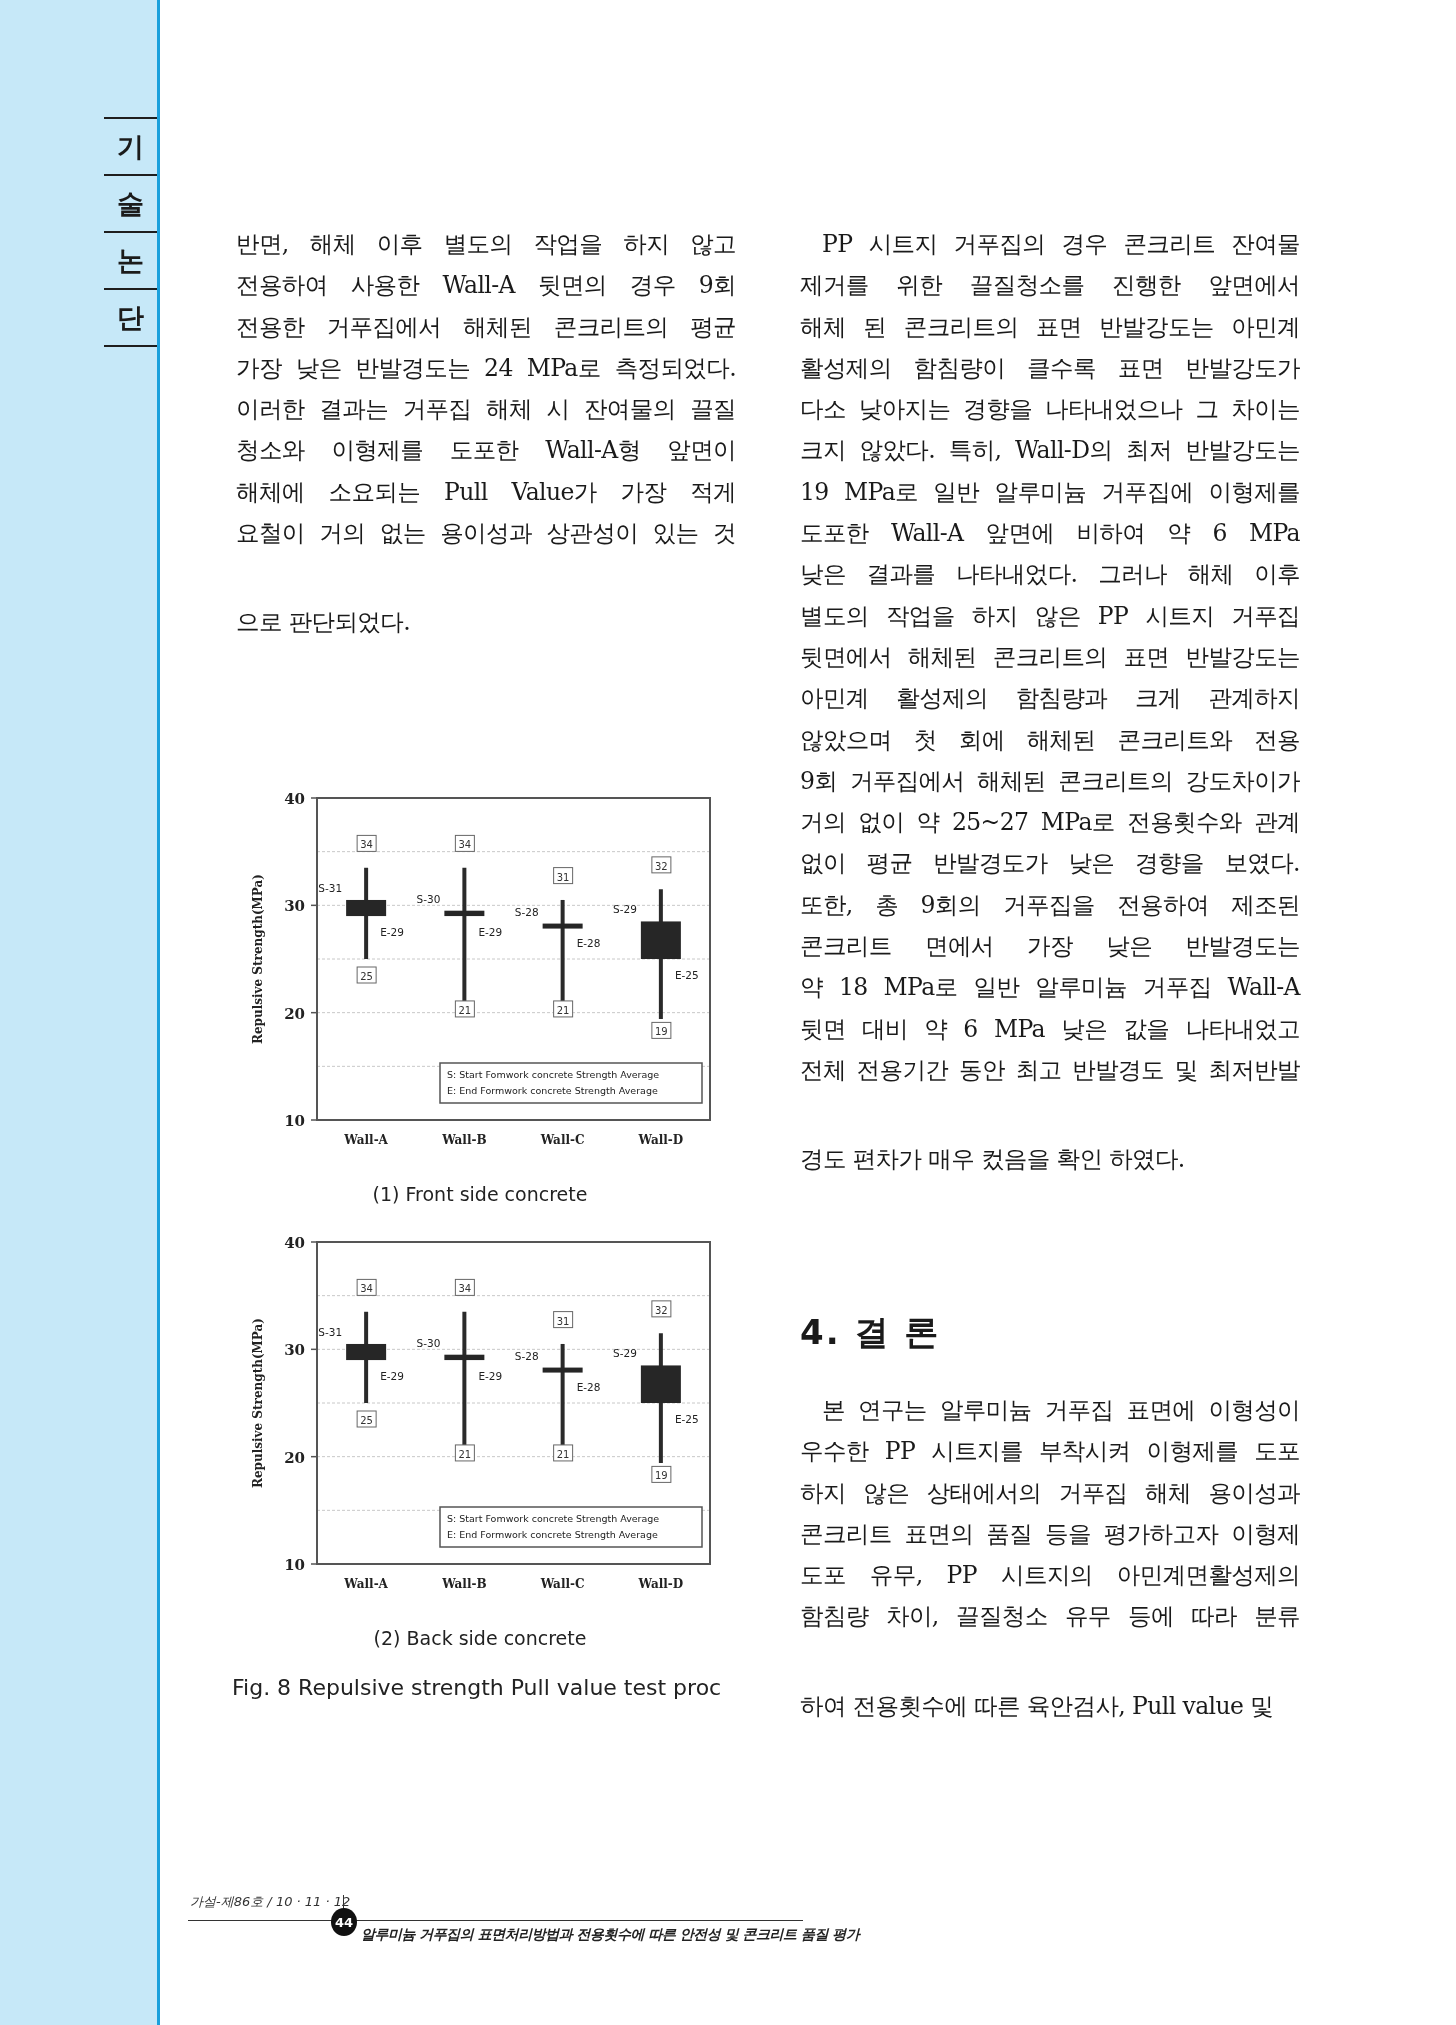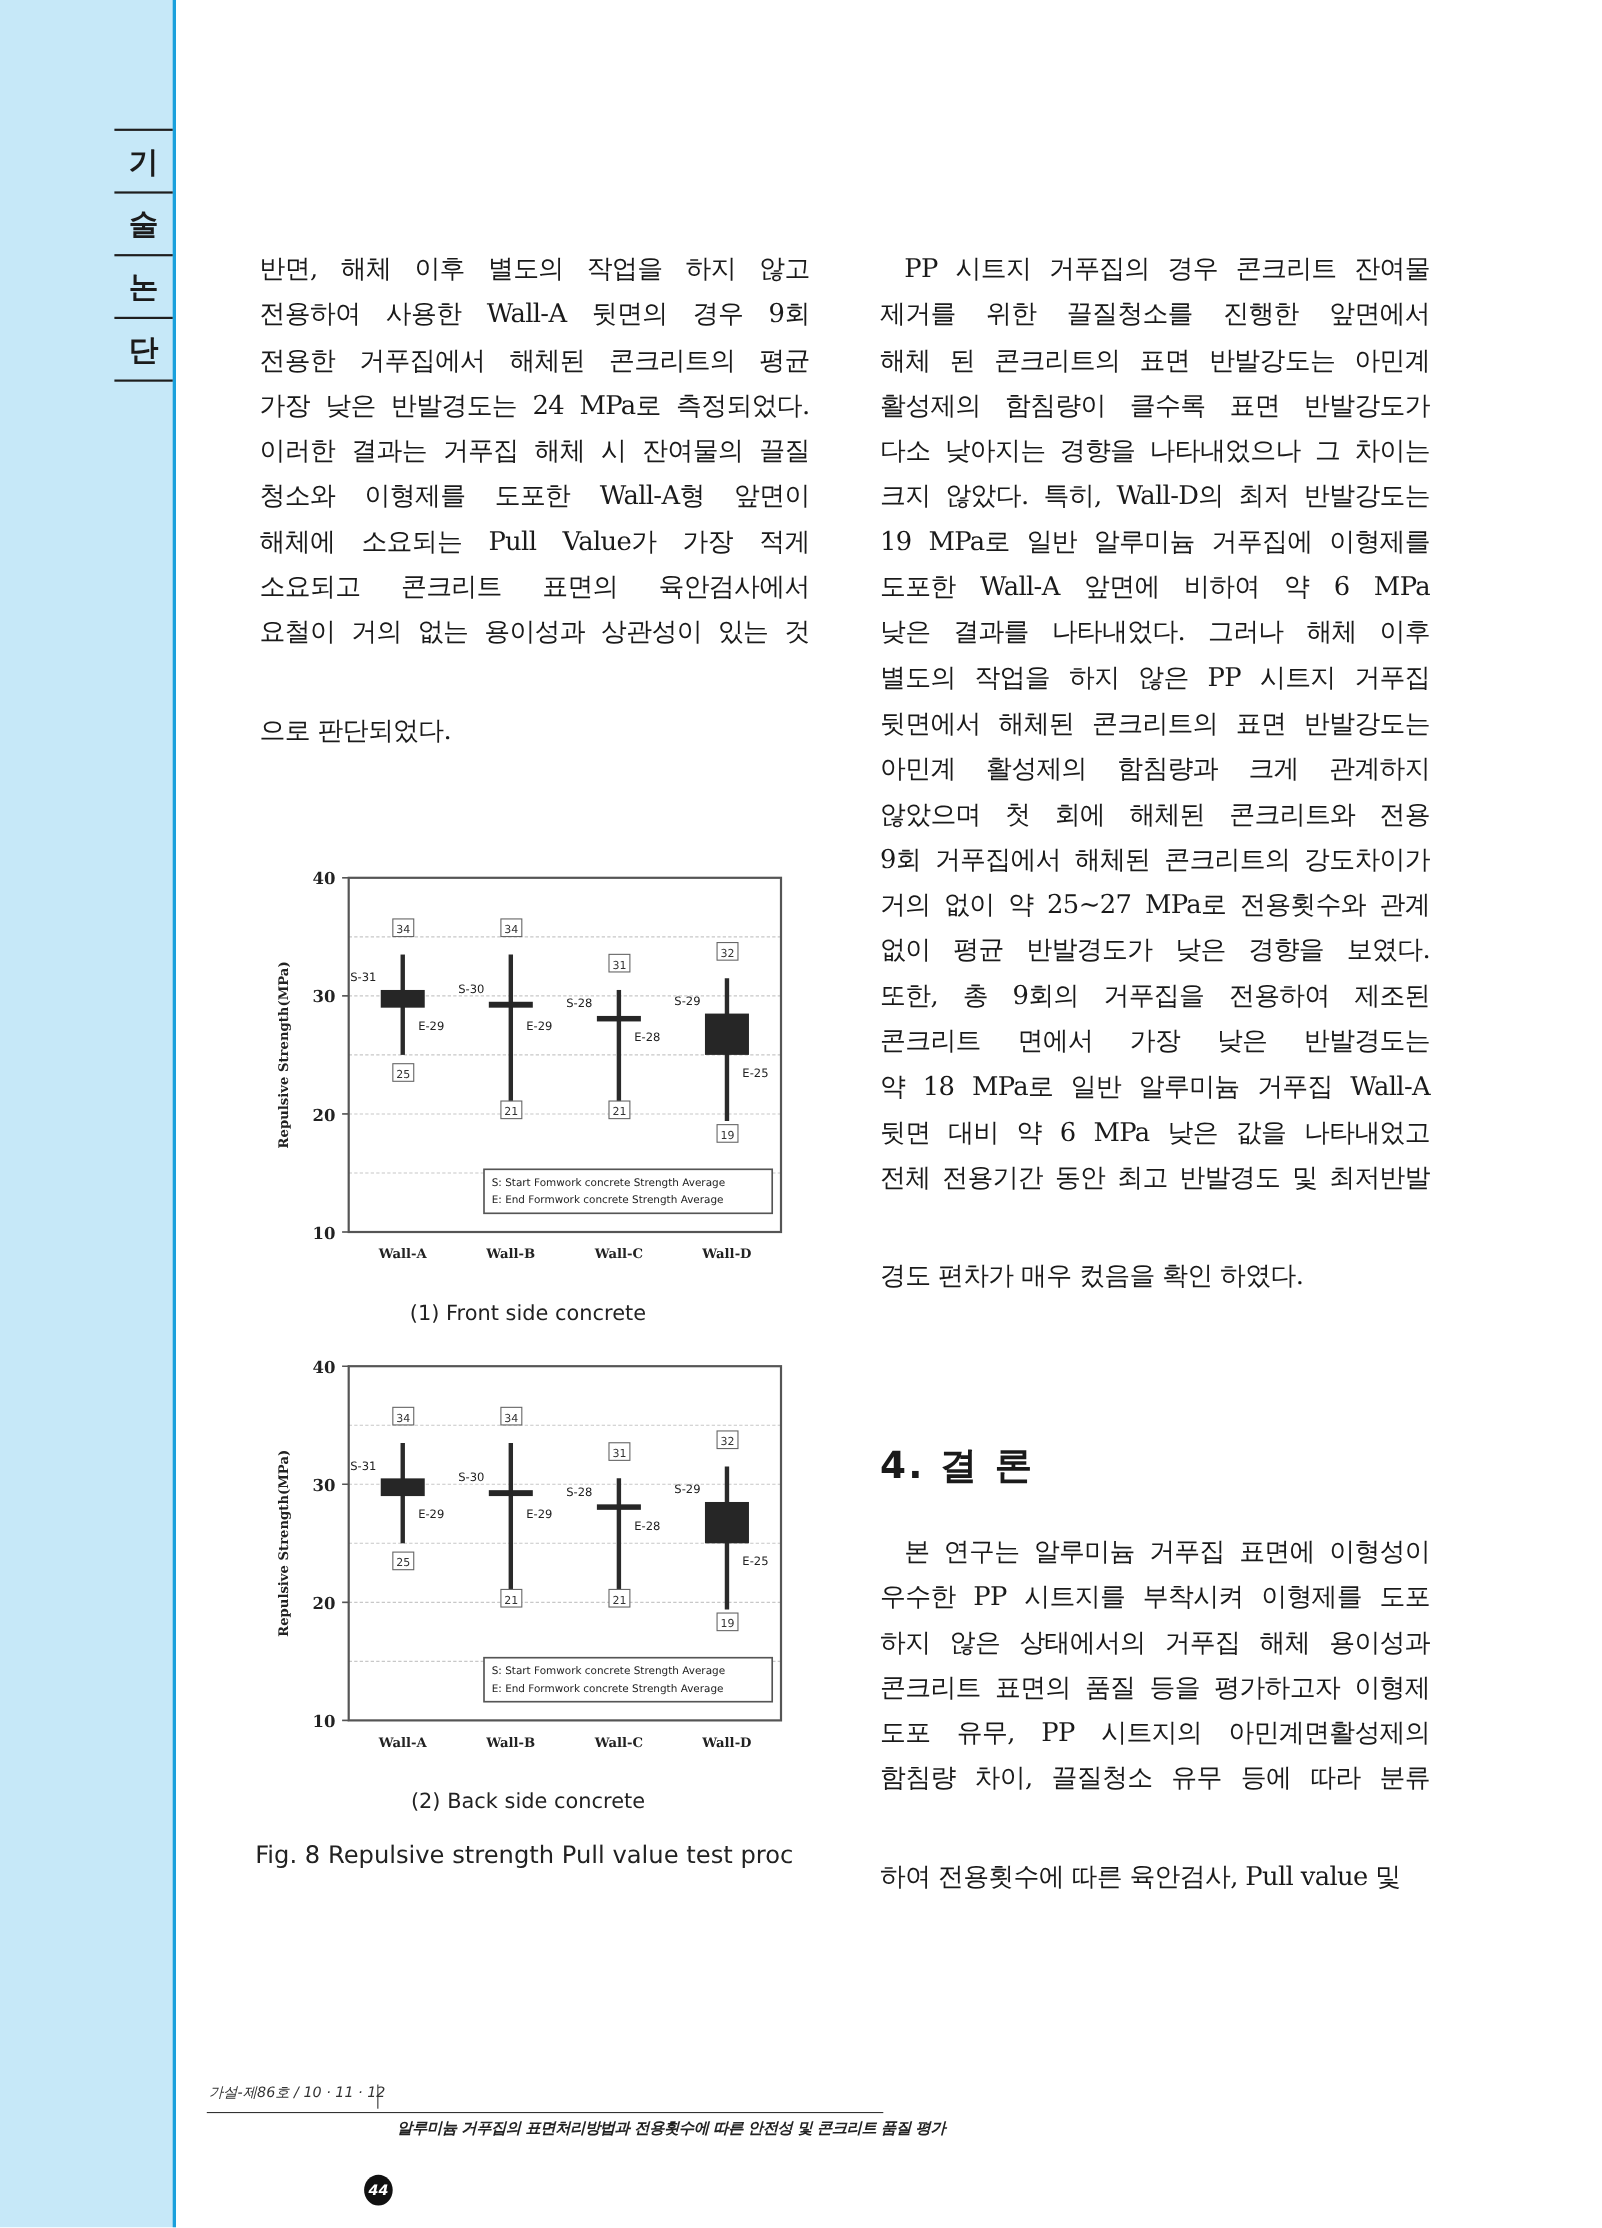--- a/index.html
+++ b/index.html
@@ -44,23 +44,23 @@
     font-family: "DejaVu Sans", sans-serif; font-size: 22px; color: #222; white-space: nowrap;
   }
 
   .footer-left {
     position: absolute; left: 190px; top: 1893px;
     font-family: "DejaVu Sans", sans-serif; font-style: italic; font-size: 13px; color: #333;
   }
   .footer-rule { position: absolute; left: 188px; top: 1920px; width: 615px; height: 1px; background: #333; }
   .footer-tick { position: absolute; left: 343px; top: 1895px; width: 1px; height: 22px; background: #333; }
   .page-badge {
-    position: absolute; left: 331px; top: 1977px; width: 26px; height: 28px; border-radius: 50%;
+    position: absolute; left: 331px; top: 1908px; width: 26px; height: 28px; border-radius: 50%;
     background: #111; color: #fff; font-family: "DejaVu Sans", sans-serif; font-weight: bold;
-    font-style: italic; font-size: 13px; display: flex; align-items: center; justify-content: center;
+    font-size: 13px; display: flex; align-items: center; justify-content: center;
   }
   .footer-title {
     position: absolute; left: 361px; top: 1926px;
     font-family: "DejaVu Sans", sans-serif; font-style: italic; font-weight: bold; font-size: 14px; color: #222;
     letter-spacing: -0.5px;
   }
 </style>
 </head>
 <body>
 
@@ -74,21 +74,20 @@
 </div>
 
 <div class="col col-left" id="left-col">
     <div class="line">반면, 해체 이후 별도의 작업을 하지 않고</div>
     <div class="line">전용하여 사용한 Wall-A 뒷면의 경우 9회</div>
     <div class="line">전용한 거푸집에서 해체된 콘크리트의 평균</div>
     <div class="line">가장 낮은 반발경도는 24 MPa로 측정되었다.</div>
     <div class="line">이러한 결과는 거푸집 해체 시 잔여물의 끌질</div>
     <div class="line">청소와 이형제를 도포한 Wall-A형 앞면이</div>
     <div class="line">해체에 소요되는 Pull Value가 가장 적게</div>
-    <div class="line">소요되고 콘크리트 표면의 육안검사에서</div>
     <div class="line">요철이 거의 없는 용이성과 상관성이 있는 것</div>
     <div class="line last">으로 판단되었다.</div>
   </div>
 <div class="col col-right" id="right-col">
     <div class="line indent">PP 시트지 거푸집의 경우 콘크리트 잔여물</div>
     <div class="line">제거를 위한 끌질청소를 진행한 앞면에서</div>
     <div class="line">해체 된 콘크리트의 표면 반발강도는 아민계</div>
     <div class="line">활성제의 함침량이 클수록 표면 반발강도가</div>
     <div class="line">다소 낮아지는 경향을 나타내었으나 그 차이는</div>
     <div class="line">크지 않았다. 특히, Wall-D의 최저 반발강도는</div>

